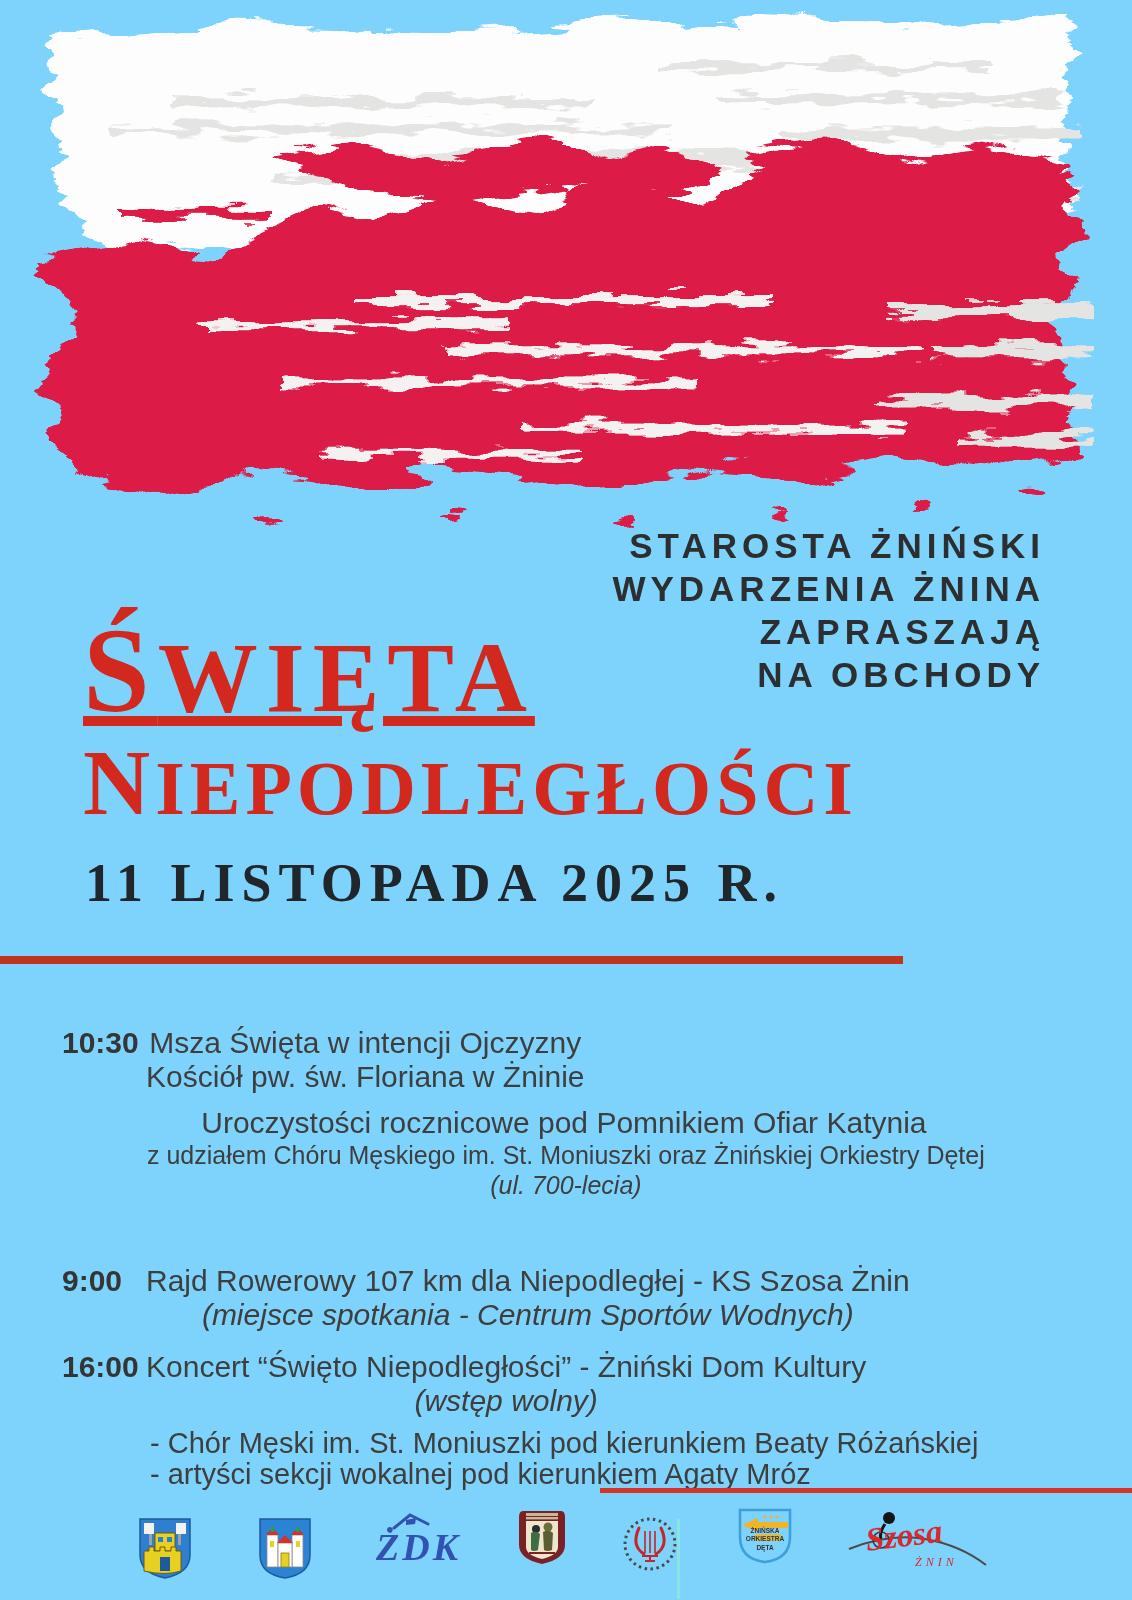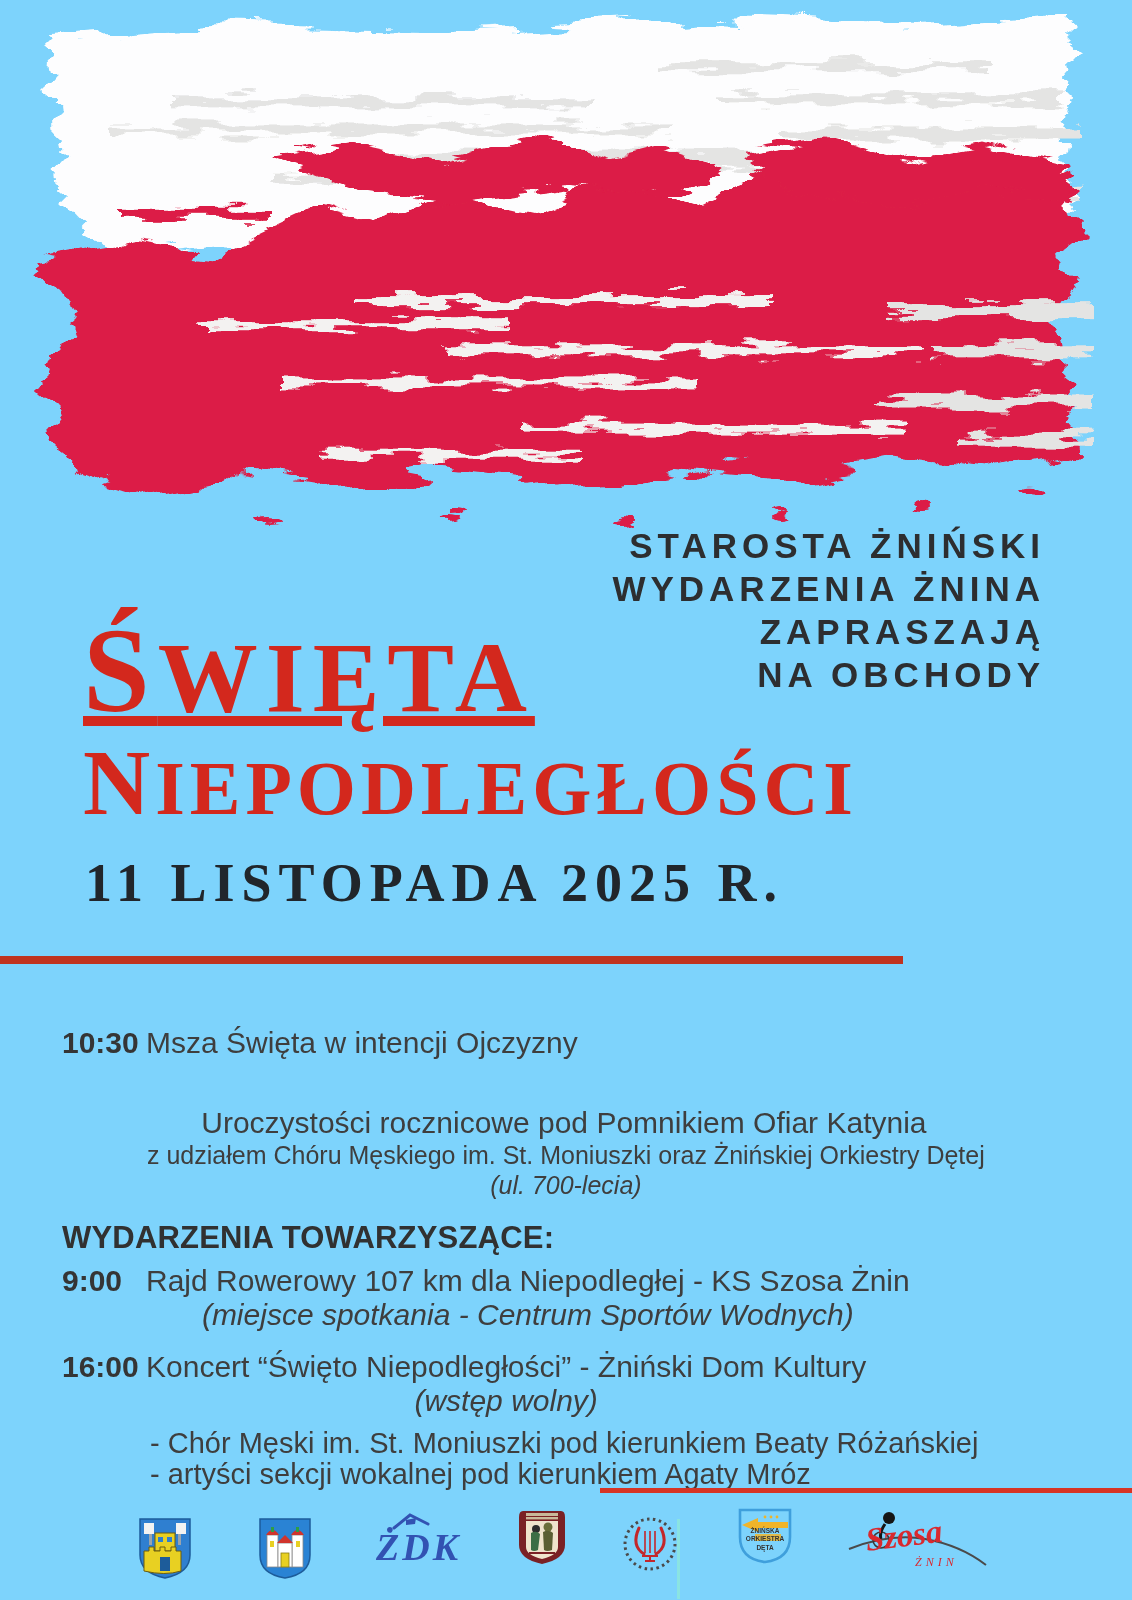--- a/index.html
+++ b/index.html
@@ -130,29 +130,29 @@
     <div class="t2"><span class="init">N</span><span>IEPODLEGŁOŚCI</span></div>
   </div>
 
   <div class="date">11 LISTOPADA 2025 R.</div>
 
   <div class="divider-top" style="background: rgb(192, 51, 31);"></div>
 
   <div class="abs s30 time" style="top:1026px">10:30</div>
   <div class="abs s30 rowbody" style="top:1026px">
     <div>Msza Święta w intencji Ojczyzny</div>
+    <div>Kościół pw. św. Floriana w Żninie</div>
   </div>
 
   <div class="abs rowbody" style="left:143px;top:1106px">
     <div class="s30">Uroczystości rocznicowe pod Pomnikiem Ofiar Katynia</div>
     <div class="s25" style="padding-left:4px">z udziałem Chóru Męskiego im. St. Moniuszki oraz Żnińskiej Orkiestry Dętej</div>
     <div class="s25 it" style="padding-left:4px">(ul. 700-lecia)</div>
   </div>
 
-  <div class="heading">WYDARZENIA TOWARZYSZĄCE:</div>
 
   <div class="abs s30 time" style="top:1264px">9:00</div>
   <div class="abs s30 rowbody" style="top:1264px">
     <div>Rajd Rowerowy 107 km dla Niepodległej - KS Szosa Żnin</div>
     <div class="it">(miejsce spotkania - Centrum Sportów Wodnych)</div>
   </div>
 
   <div class="abs s30 time" style="top:1350px">16:00</div>
   <div class="abs s30 rowbody" style="top:1350px">
     <div>Koncert “Święto Niepodległości” - Żniński Dom Kultury</div>

